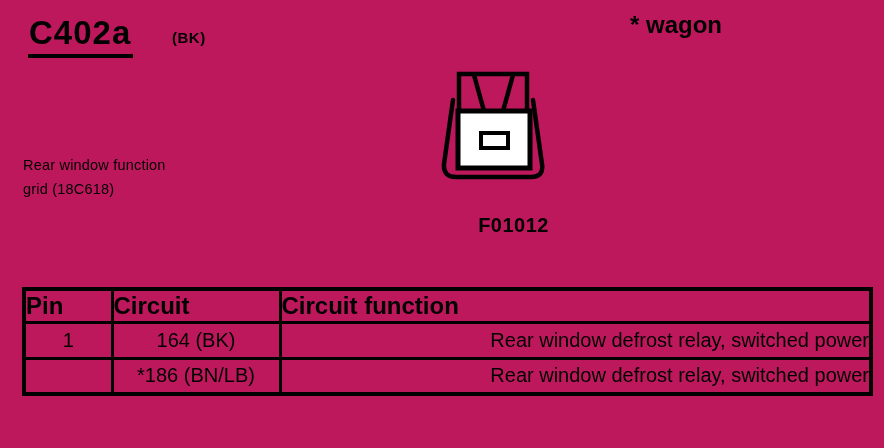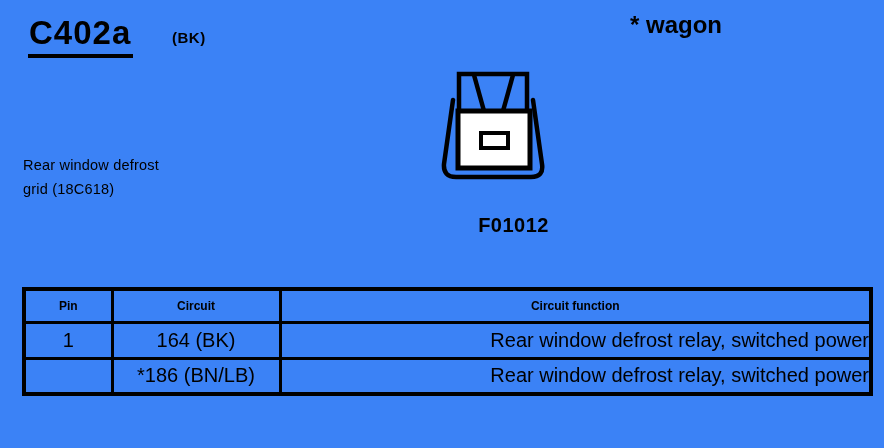--- a/index.html
+++ b/index.html
@@ -4,21 +4,21 @@
 <style>
   * { margin: 0; padding: 0; box-sizing: border-box; }
   html, body { background: #ffffff; }
   body {
     width: 884px; height: 448px;
     font-family: "Liberation Sans", sans-serif;
     color: #000;
     position: relative;
     overflow: hidden;
   }
-  .page { position: absolute; inset: 0; background: #3b82f6; text-decoration: underline; }
+  .page { position: absolute; inset: 0; background: #be185d; text-decoration: underline; }
 
   .connector-id {
     position: absolute; left: 28px; top: 16px;
     font-size: 33px; font-weight: 700; letter-spacing: 1px;
     border-bottom: 4px solid #000;
     padding: 0 2px 5px 1px;
     display: inline-block;
     line-height: 1.0;
   }
   .connector-color {
@@ -50,22 +50,22 @@
     position: absolute; left: 22px; top: 287px;
     width: 851px;
     border-collapse: collapse;
     table-layout: fixed;
   }
   table.pinout, table.pinout th, table.pinout td {
     border: 3px solid #000;
   }
   table.pinout { border-width: 4px; }
   table.pinout th {
-    font-size: 12px; font-weight: 700;
-    text-align: center; vertical-align: middle;
+    font-size: 24px; font-weight: 700;
+    text-align: left; vertical-align: middle;
     height: 33px; padding: 0;
   }
   table.pinout td {
     font-size: 20px; font-weight: 400;
     vertical-align: middle;
     height: 36px; padding: 0;
   }
   td.c-pin, td.c-circuit { text-align: center; }
   td.c-func { text-align: right; padding-left: 16px; }
   col.w-pin { width: 88px; }
@@ -74,21 +74,21 @@
 </head>
 <body>
 
 <div class="page">
 
   <div class="connector-id">C402a</div>
   <div class="connector-color">(BK)</div>
   <div class="variant-note">* wagon</div>
 
   <div class="description">
-    <div>Rear window defrost</div>
+    <div>Rear window function</div>
     <div>grid (18C618)</div>
   </div>
 
   <div class="figure">
     <svg width="112" height="122" viewBox="0 0 112 122">
 
       <path d="M 16 38 L 7 102 Q 6 115 19 115 L 94 115 Q 107 115 105 102 L 96 38" fill="none" stroke="#000" stroke-width="4.5" stroke-linejoin="round" stroke-linecap="round"></path>
 
       <rect x="22" y="12" width="68" height="38" fill="none" stroke="#000" stroke-width="4.5"></rect>
 

